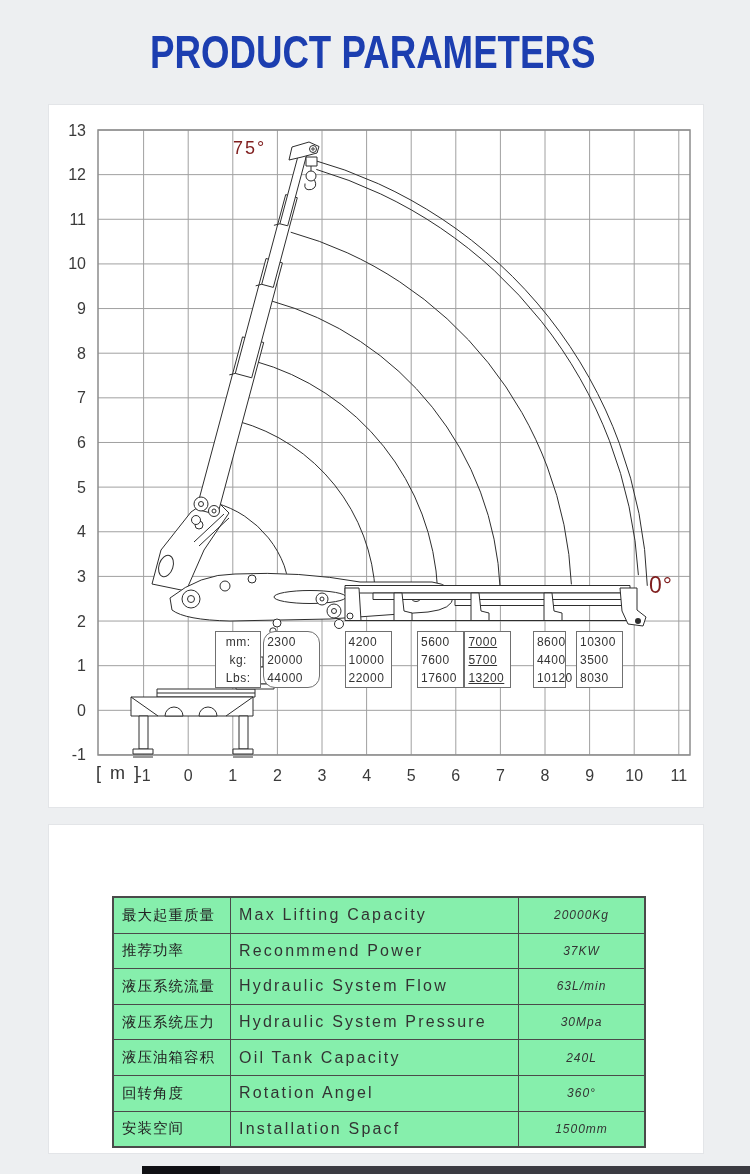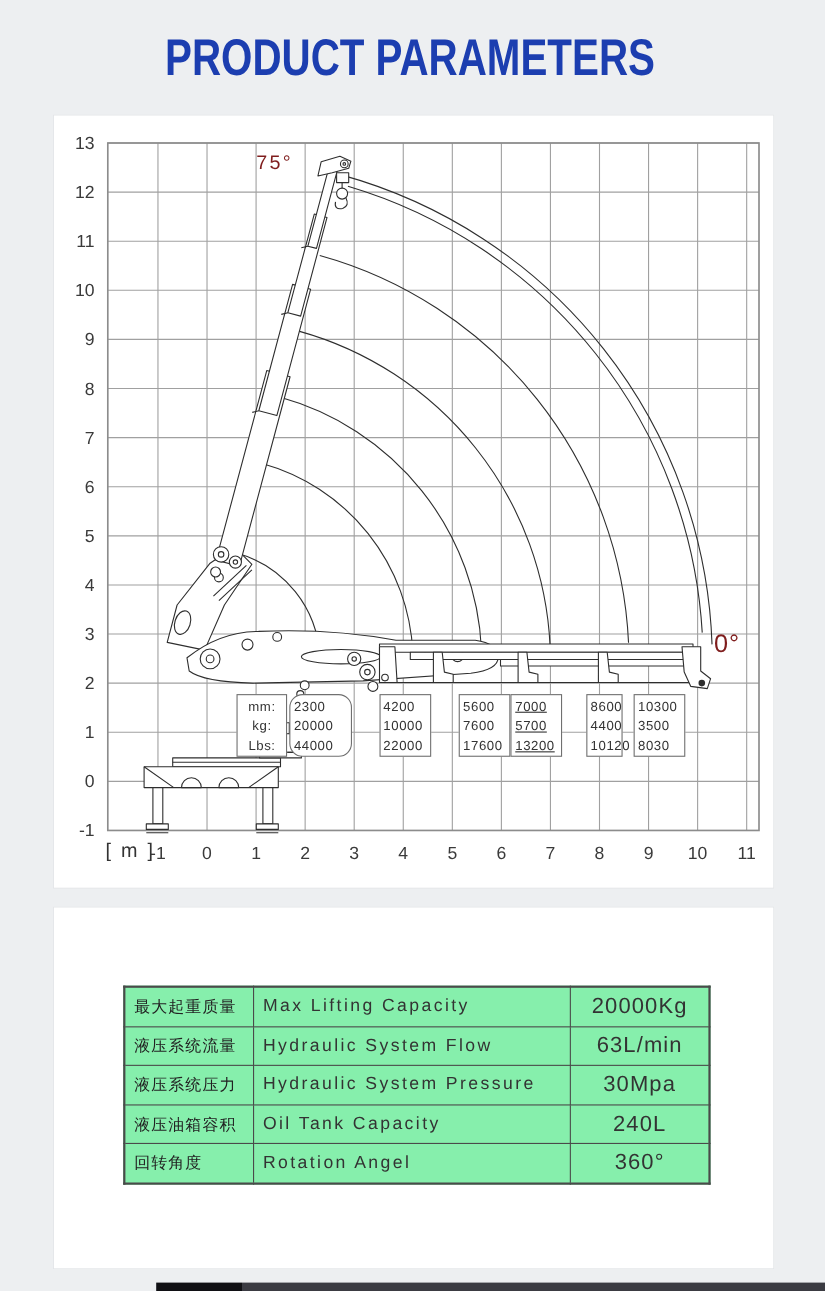--- a/index.html
+++ b/index.html
@@ -19,21 +19,21 @@
   .rbox{position:absolute;top:631px;height:57px;background:#fff;border:1px solid #707070;
         box-sizing:border-box;font-size:12px;color:#333;line-height:18.2px;padding-top:1px;}
   .rbox div{white-space:nowrap;padding:0 3px;letter-spacing:0.5px;}
   .rbox.lbl div{text-align:center;}
   table.spec{position:absolute;left:112px;top:896px;border-collapse:collapse;table-layout:fixed;
              background:#86efac;border:2px solid #4a4a4a;}
   table.spec td{border:1.5px solid #4a4a4a;height:32.6px;overflow:hidden;white-space:nowrap;}
   td.c1{width:107px;padding-left:8px;font-size:14.5px;letter-spacing:1px;
         font-family:"Liberation Serif",serif;color:#222;}
   td.c2{width:278px;padding-left:8px;font-size:16px;letter-spacing:2.2px;color:#333;}
-  td.c3{width:123px;text-align:center;font-size:20px;letter-spacing:1px;color:#333;}
+  td.c3{width:123px;text-align:center;font-size:12px;letter-spacing:1px;color:#333;font-style:italic;}
   .bar{position:absolute;height:8px;top:1166px;}
   .bar-dark{left:142px;width:78px;background:#101014;}
   .bar-gray{left:220px;width:530px;background:#3b3b42;}
 </style>
 </head>
 <body>
 
 <div class="page">
 
   <div class="title">PRODUCT PARAMETERS</div>
@@ -240,37 +240,47 @@
         <col style="width:278px">
         <col style="width:123px">
       </colgroup>
     <tbody id="spec-body">
         <tr>
           <td class="c1">最大起重质量</td>
           <td class="c2">Max Lifting Capacity</td>
           <td class="c3">20000Kg</td>
         </tr>
         <tr>
+          <td class="c1">推荐功率</td>
+          <td class="c2">Reconmmend Power</td>
+          <td class="c3">37KW</td>
+        </tr>
+        <tr>
           <td class="c1">液压系统流量</td>
           <td class="c2">Hydraulic System Flow</td>
           <td class="c3">63L/min</td>
         </tr>
         <tr>
           <td class="c1">液压系统压力</td>
           <td class="c2">Hydraulic System Pressure</td>
           <td class="c3">30Mpa</td>
         </tr>
         <tr>
           <td class="c1">液压油箱容积</td>
           <td class="c2">Oil Tank Capacity</td>
           <td class="c3">240L</td>
         </tr>
         <tr>
           <td class="c1">回转角度</td>
           <td class="c2">Rotation Angel</td>
           <td class="c3">360°</td>
         </tr>
+        <tr>
+          <td class="c1">安装空间</td>
+          <td class="c2">Installation Spacf</td>
+          <td class="c3">1500mm</td>
+        </tr>
       </tbody>
   </table>
 
   <div class="bar bar-dark"></div>
   <div class="bar bar-gray"></div>
 </div>
 
 </body></html>

